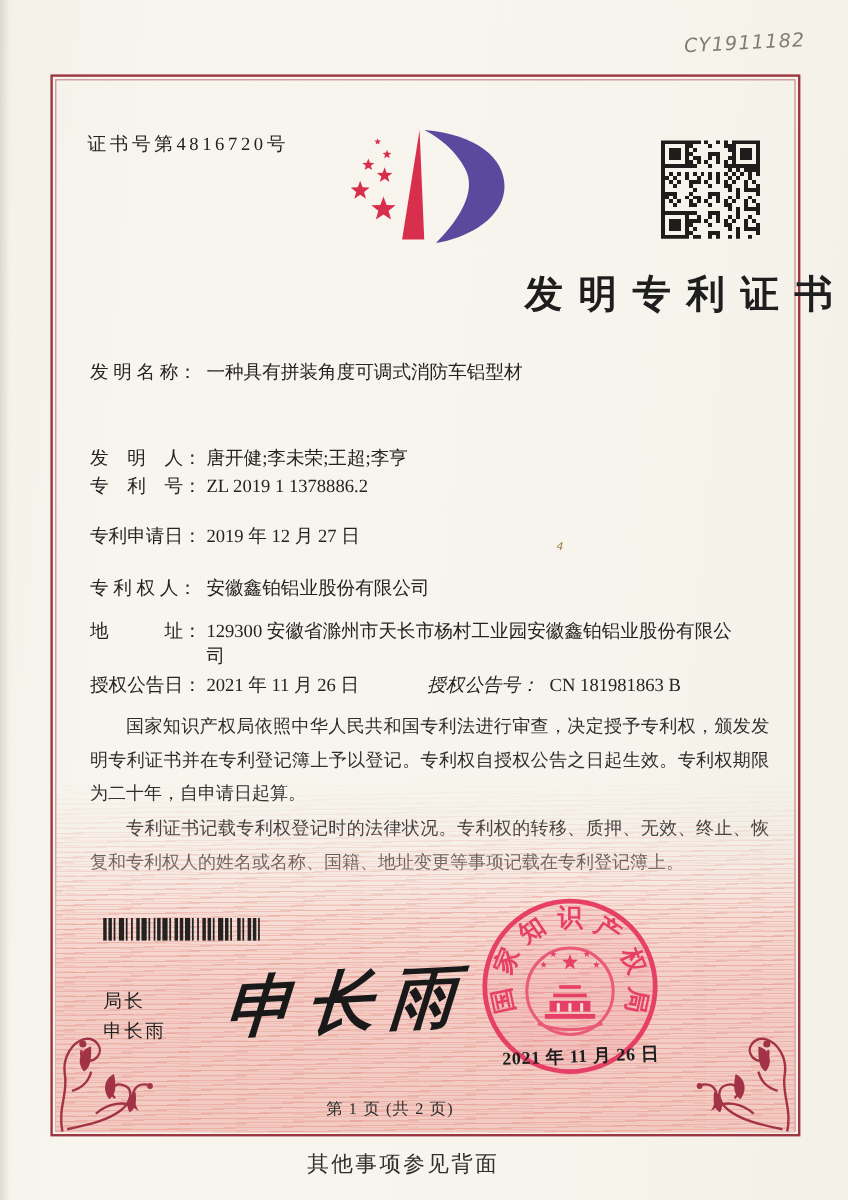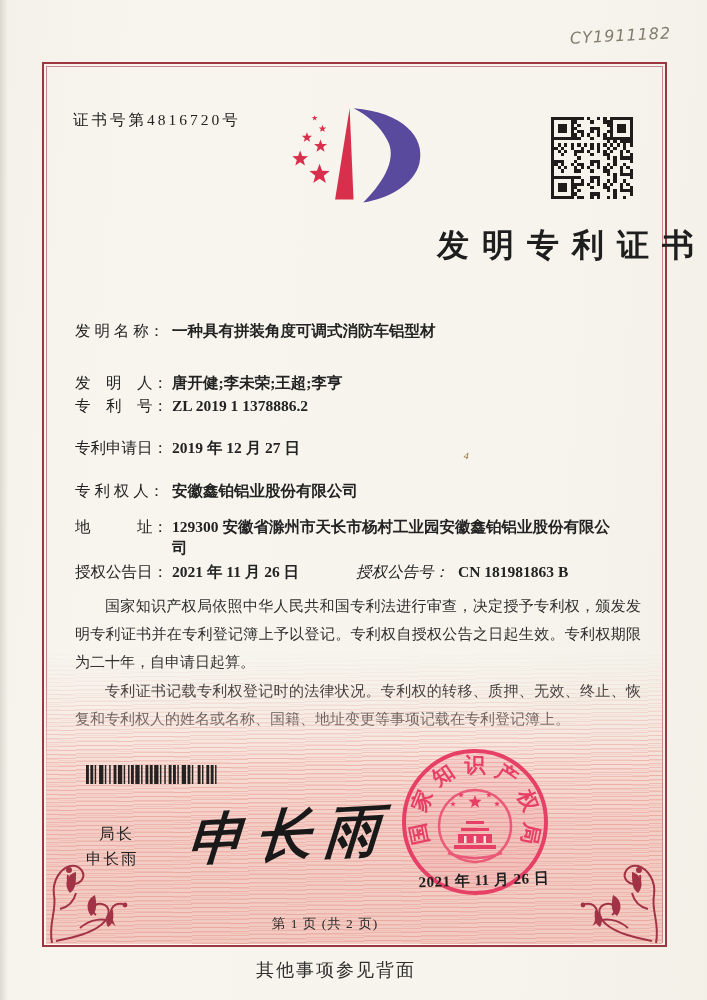--- a/index.html
+++ b/index.html
@@ -20,21 +20,21 @@
   
   .cert-no{position:absolute;top:110px;left:73px;font-size:15.5px;letter-spacing:3px;color:#222;}
   .logo{position:absolute;left:272px;top:102px;width:165px;height:103px;}
   .qr{position:absolute;left:548px;top:117px;width:88px;height:82px;}
   .title{position:absolute;top:224px;left:0;width:707px;text-align:right;
     font-size:32px;font-weight:600;color:#1e1e1e;letter-spacing:13px;text-indent:13px;}
   
   .row{position:absolute;left:75px;width:568px;font-size:15.5px;line-height:21px;
     display:flex;align-items:flex-start;color:#232323;}
   .lbl{flex:0 0 97px;white-space:nowrap;}
-  .val{flex:1;font-weight:bold;}
+  .val{flex:1;}
   .val-narrow{max-width:452px;}
   .pair2{position:absolute;left:281px;top:0;display:flex;}
   .pair2 .lbl{flex:0 0 102px;font-style:italic;}
   
   .body-text{position:absolute;left:75px;top:592px;width:566px;font-size:15px;
     line-height:28.2px;text-align:justify;color:#2e2e2e;}
   .body-text p{margin:0;text-indent:2em;}
   
   .guilloche{position:absolute;left:46px;top:650px;width:616px;height:294px;
     background:
@@ -43,21 +43,21 @@
       linear-gradient(180deg, rgba(247,221,214,0) 0, rgba(247,219,212,.75) 95px, #f4cfc7 170px, #f2cac2 100%);
     -webkit-mask-image:linear-gradient(180deg,transparent 0,#000 115px);
     mask-image:linear-gradient(180deg,transparent 0,#000 115px);}
   .flourish{position:absolute;width:92px;height:95px;top:849px;}
   .flourish.left{left:45px;}
   .flourish.right{left:571px;transform:scaleX(-1);}
   
   .barcode{position:absolute;left:85px;top:765px;width:176px;height:19px;}
   
   .sig-title{position:absolute;left:86px;top:824px;font-size:15.5px;
-    font-family:"Liberation Sans","DejaVu Sans",sans-serif;color:#1f1f1f;letter-spacing:2px;margin-left:13px;}
+    font-family:"Liberation Sans","DejaVu Sans",sans-serif;color:#1f1f1f;letter-spacing:2px;}
   .sig-name{position:absolute;left:86px;top:849px;font-size:15.5px;
     font-family:"Liberation Sans","DejaVu Sans",sans-serif;color:#1f1f1f;letter-spacing:2px;}
   .sig-script{position:absolute;left:188px;top:798px;font-size:56px;font-weight:bold;
     font-style:italic;letter-spacing:12px;color:#191919;
     transform:rotate(-3deg) skewX(-7deg);}
   
   .seal{position:absolute;left:400px;top:747px;width:150px;height:150px;}
   .seal-date{position:absolute;left:414px;top:871px;width:140px;text-align:center;
     font-size:15px;font-weight:bold;color:#1d1d1d;transform:rotate(-2deg);letter-spacing:.5px;}
   
@@ -372,21 +372,21 @@
       <rect x="9" y="24" width="1" height="1" fill="#1f1c1c"></rect>
       <rect x="12" y="24" width="1" height="1" fill="#1f1c1c"></rect>
       <rect x="14" y="24" width="1" height="1" fill="#1f1c1c"></rect>
       <rect x="17" y="24" width="1" height="1" fill="#1f1c1c"></rect>
       <rect x="19" y="24" width="1" height="1" fill="#1f1c1c"></rect>
       <rect x="22" y="24" width="1" height="1" fill="#1f1c1c"></rect>
     </svg>
 
   <div class="title">发明专利证书</div>
 
-  <div class="row" style="top:320px">
+  <div class="row" style="top:300px">
     <span class="lbl">发 明 名 称：</span>
     <span class="val">一种具有拼装角度可调式消防车铝型材</span>
   </div>
   <div class="row" style="top:372px">
     <span class="lbl">发　明　人：</span>
     <span class="val">唐开健;李未荣;王超;李亨</span>
   </div>
   <div class="row" style="top:395px">
     <span class="lbl">专　利　号：</span>
     <span class="val">ZL 2019 1 1378886.2</span>

